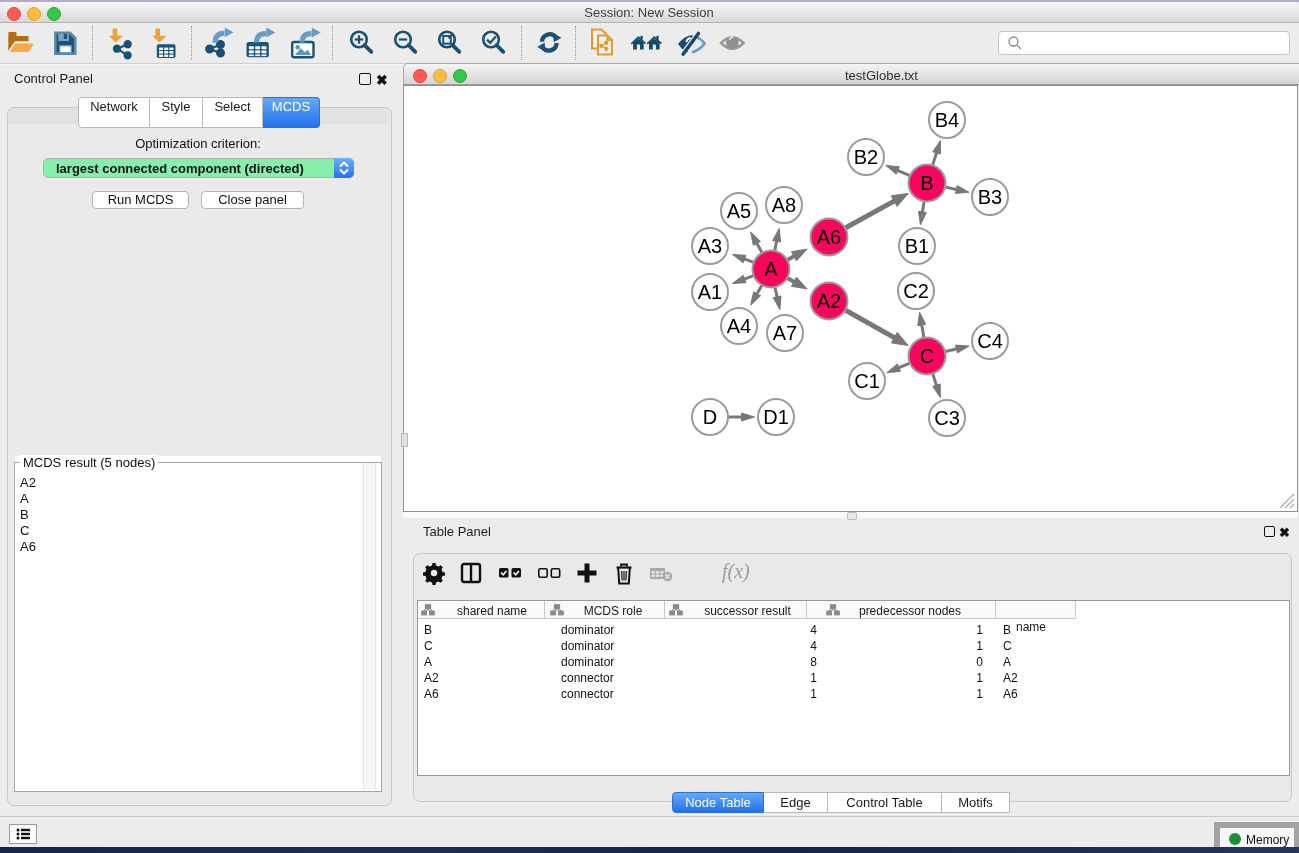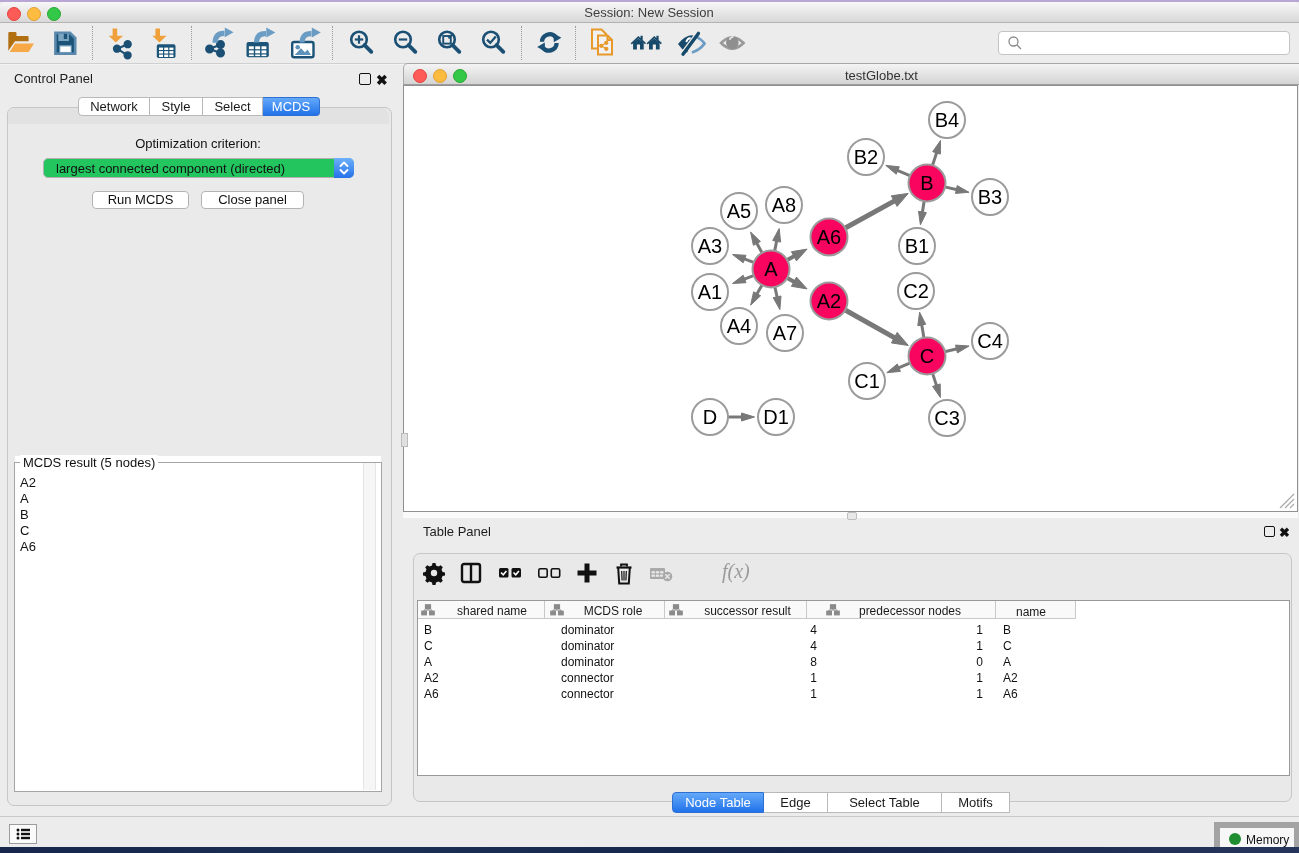--- a/index.html
+++ b/index.html
@@ -19,28 +19,28 @@
 .ticon{position:absolute;top:3px;width:34px;height:34px;}
 #searchbox{position:absolute;left:998px;top:8px;width:290px;height:22px;background:#fff;
  border:1px solid #c4c4c4;border-radius:4px;}
 
 #cpTitle{left:14px;top:71px;font-size:13px;color:#1c1c1c;}
 .winbtns{font-size:13px;color:#111;}
 #cpPanel{left:7px;top:107px;width:383px;height:697px;background:#eaeaea;
  border:1px solid #c6c6c6;border-radius:7px;}
 #cpPanelTop{left:8px;top:108px;width:381px;height:16px;background:#e2e2e2;border-radius:7px 7px 0 0;}
 .tabrow{display:flex;}
-.tab{box-sizing:border-box;height:19px;background:#fff;border:1px solid #b9b9b9;border-left:none;
+.tab{box-sizing:border-box;height:31px;background:#fff;border:1px solid #b9b9b9;border-left:none;
  font-size:13px;color:#1a1a1a;text-align:center;line-height:17px;}
 .tab.first{border-left:1px solid #b9b9b9;border-radius:4px 0 0 4px;}
 .tab.last{border-radius:0 4px 4px 0;}
 .tab.sel{background:linear-gradient(#64a9f9,#2172ea);color:#fff;border-color:#2e6fd4;}
 #optlabel{left:0;top:136px;width:396px;text-align:center;font-size:13px;color:#111;}
-#combo{left:43px;top:158px;width:311px;height:20px;background:#22c55e;border:1px solid #b0b0b0;
- border-radius:5px;box-sizing:border-box;}
+#combo{left:43px;top:158px;width:311px;height:20px;background:#86efac;border:1px solid #b0b0b0;
+ border-radius:5px;box-sizing:border-box;font-weight:bold;}
 #combo .txt{position:absolute;left:12px;top:2px;font-size:13px;color:#111;}
 #combo .btn{position:absolute;right:-1px;top:-1px;width:20px;height:20px;border-radius:0 5px 5px 0;
  background:linear-gradient(#6db0fa,#2572ea);}
 .cbtn{position:absolute;background:#fff;border:1px solid #b4b4b4;border-radius:4px;
  font-size:13px;color:#111;text-align:center;box-sizing:border-box;}
 
 #listwhite{left:15px;top:456px;width:366px;height:335px;background:#fff;}
 #fieldset{left:14px;top:462px;width:368px;height:330px;border:1px solid #a5a5a5;box-sizing:border-box;}
 #fieldlabel{left:20px;top:455px;background:#fff;padding:0 3px;font-size:13px;color:#111;}
 #listitems{left:20px;top:475px;font-size:13px;color:#111;line-height:16px;}
@@ -449,21 +449,21 @@
 <div id="ttable" class="abs">
 <div class="hcell" style="left:0px;width:126.8px;"></div>
 <div class="hcell" style="left:126.8px;width:120.10000000000001px;"></div>
 <div class="hcell" style="left:246.9px;width:141.70000000000002px;"></div>
 <div class="hcell" style="left:388.6px;width:189.60000000000002px;"></div>
 <div class="hcell" style="left:578.2px;width:80.19999999999993px;"></div>
 <div style="position:absolute;top:2.5px;left:-6px;width:160px;text-align:center;font-size:12px;color:#1a1a1a;">shared name</div>
 <div style="position:absolute;top:2.5px;left:115px;width:160px;text-align:center;font-size:12px;color:#1a1a1a;">MCDS role</div>
 <div style="position:absolute;top:2.5px;left:249.5px;width:160px;text-align:center;font-size:12px;color:#1a1a1a;">successor result</div>
 <div style="position:absolute;top:2.5px;left:412px;width:160px;text-align:center;font-size:12px;color:#1a1a1a;">predecessor nodes</div>
-<div style="position:absolute;top:4px;left:533px;width:160px;text-align:center;font-size:12px;color:#1a1a1a;">name</div>
+<div style="position:absolute;top:19px;left:533px;width:160px;text-align:center;font-size:12px;color:#1a1a1a;">name</div>
 <svg style="position:absolute;top:3px;left:3px" width="14" height="12" viewBox="0 0 14 12">
 <g fill="none" stroke="#8a8a8a" stroke-width="1.2">
         <rect x="4.5" y="0.8" width="5" height="3.6" fill="#8a8a8a"></rect>
 <rect x="0.8" y="7.2" width="4.6" height="3.6" fill="#8a8a8a"></rect>
         <rect x="8.6" y="7.2" width="4.6" height="3.6" fill="#8a8a8a"></rect>
 <path d="M7 4.5 v1.5 M3 7 v-1 h8 v1" stroke-width="1"></path>
       </g>
     </svg>
 <svg style="position:absolute;top:3px;left:132px" width="14" height="12" viewBox="0 0 14 12">
 <g fill="none" stroke="#8a8a8a" stroke-width="1.2">
@@ -512,21 +512,21 @@
 <div class="trow" style="left:6px;top:86px;">A6</div>
 <div class="trow" style="left:143px;top:86px;">connector</div>
 <div class="trow" style="left:299px;top:86px;width:100px;text-align:right;">1</div>
 <div class="trow" style="left:465px;top:86px;width:100px;text-align:right;">1</div>
 <div class="trow" style="left:585px;top:86px;">A6</div>
 
 </div>
 <div id="btabs" class="abs tabrow">
  <div class="btab tab first sel" style="width:92px;">Node Table</div>
  <div class="btab" style="width:64px;text-align:center;">Edge Table</div>
- <div class="btab" style="width:114px;">Select Table</div>
+ <div class="btab" style="width:114px;">Control Table</div>
  <div class="btab last" style="width:68px;">Motifs</div>
 </div>
 
 <div id="statusline" class="abs"></div>
 <div id="statusbar" class="abs"></div>
 <div class="abs sicon-btn" style="left:9px;top:824px;width:26px;height:18px;">
  <svg width="26" height="18" viewBox="0 0 26 18">
       <g fill="#111">
         <circle cx="8" cy="5" r="1.5"></circle>
         <circle cx="8" cy="9" r="1.5"></circle>

